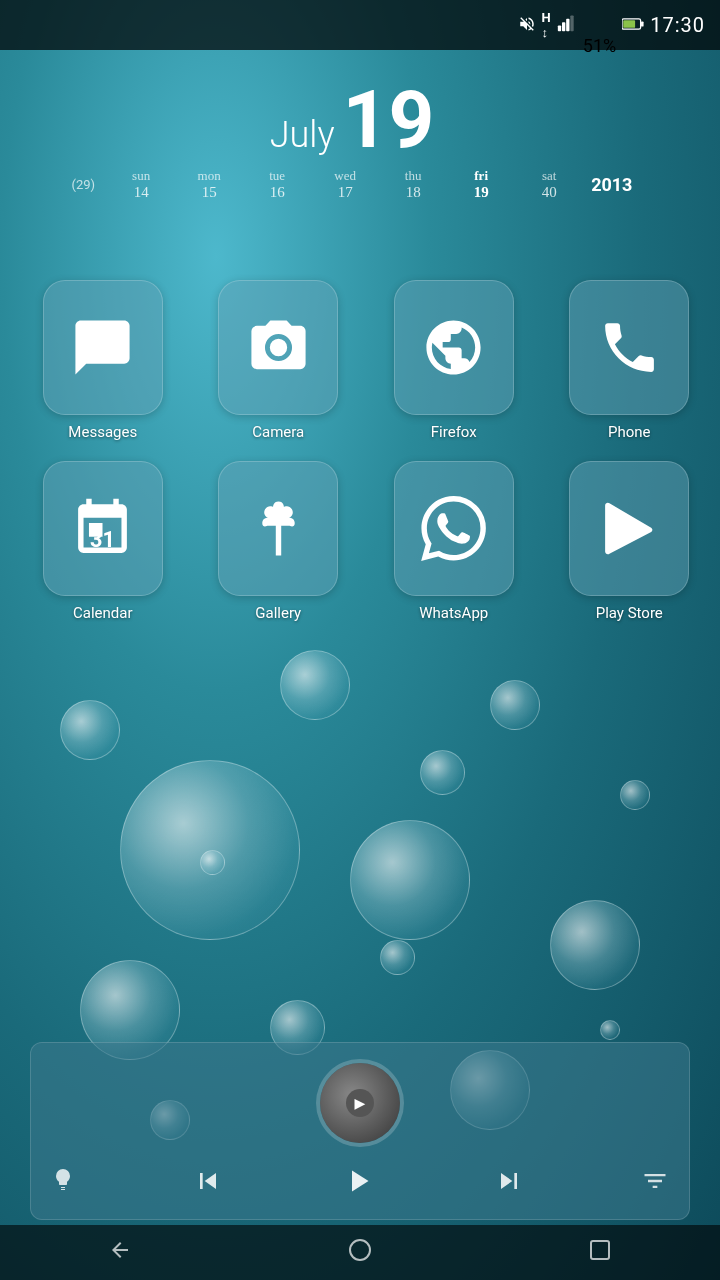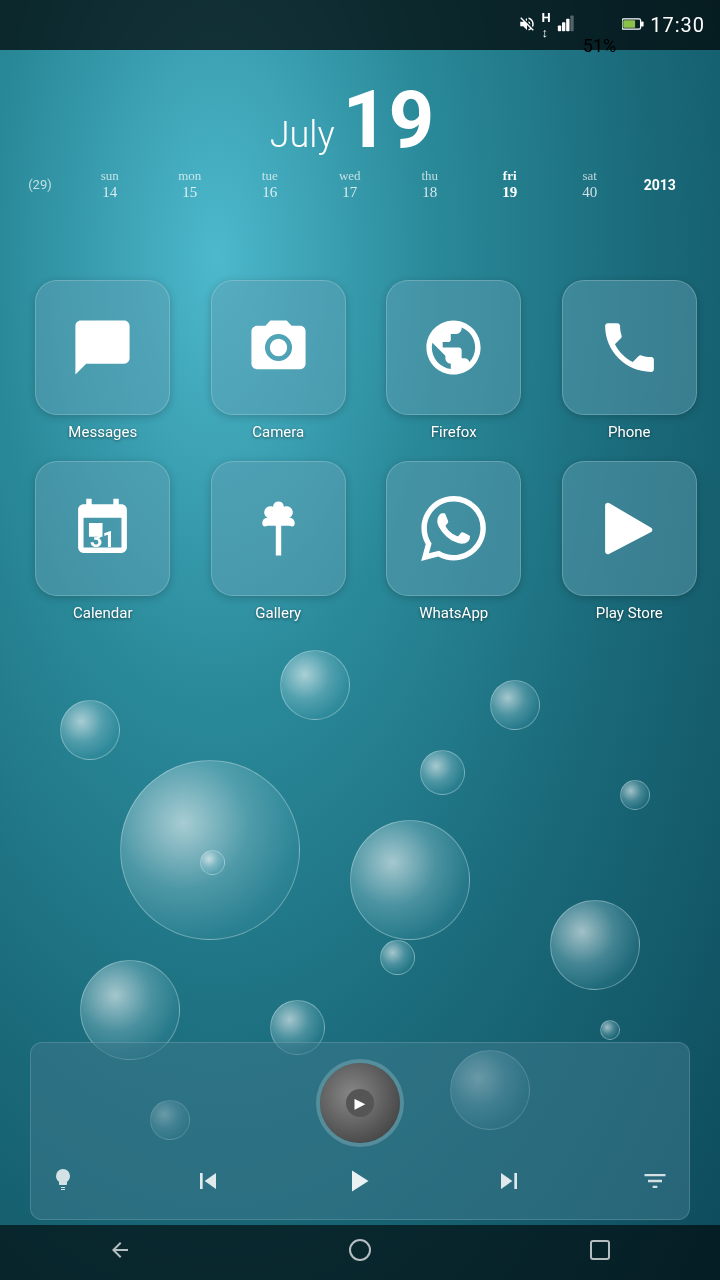--- a/index.html
+++ b/index.html
@@ -93,21 +93,21 @@
       font-size: 80px;
       font-weight: 700;
       line-height: 1;
     }
 
     .calendar-week {
       display: flex;
       align-items: center;
       justify-content: center;
       margin-top: 8px;
-      gap: 12px;
+      gap: 0;
       color: rgba(255,255,255,0.85);
       font-size: 14px;
     }
 
     .week-num {
       font-size: 13px;
       color: rgba(255,255,255,0.7);
       margin-right: 12px;
     }
 
@@ -132,21 +132,21 @@
       font-size: 15px;
       color: rgba(255,255,255,0.8);
     }
 
     .week-day-date.active {
       color: white;
       font-weight: bold;
     }
 
     .week-year {
-      font-size: 14px;
+      font-size: 18px;
       font-weight: bold;
       color: white;
       margin-left: 8px;
       text-align: right;
     }
 
     
     .app-grid {
       position: absolute;
       top: 280px;
@@ -160,21 +160,21 @@
 
     .app-item {
       display: flex;
       flex-direction: column;
       align-items: center;
       gap: 8px;
       cursor: pointer;
     }
 
     .app-icon {
-      width: 135px;
+      width: 120px;
       height: 135px;
       border-radius: 22px;
       background: rgba(100,160,180,0.45);
       border: 1px solid rgba(255,255,255,0.2);
       display: flex;
       align-items: center;
       justify-content: center;
       box-shadow: 0 2px 8px rgba(0,0,0,0.2);
     }
 

